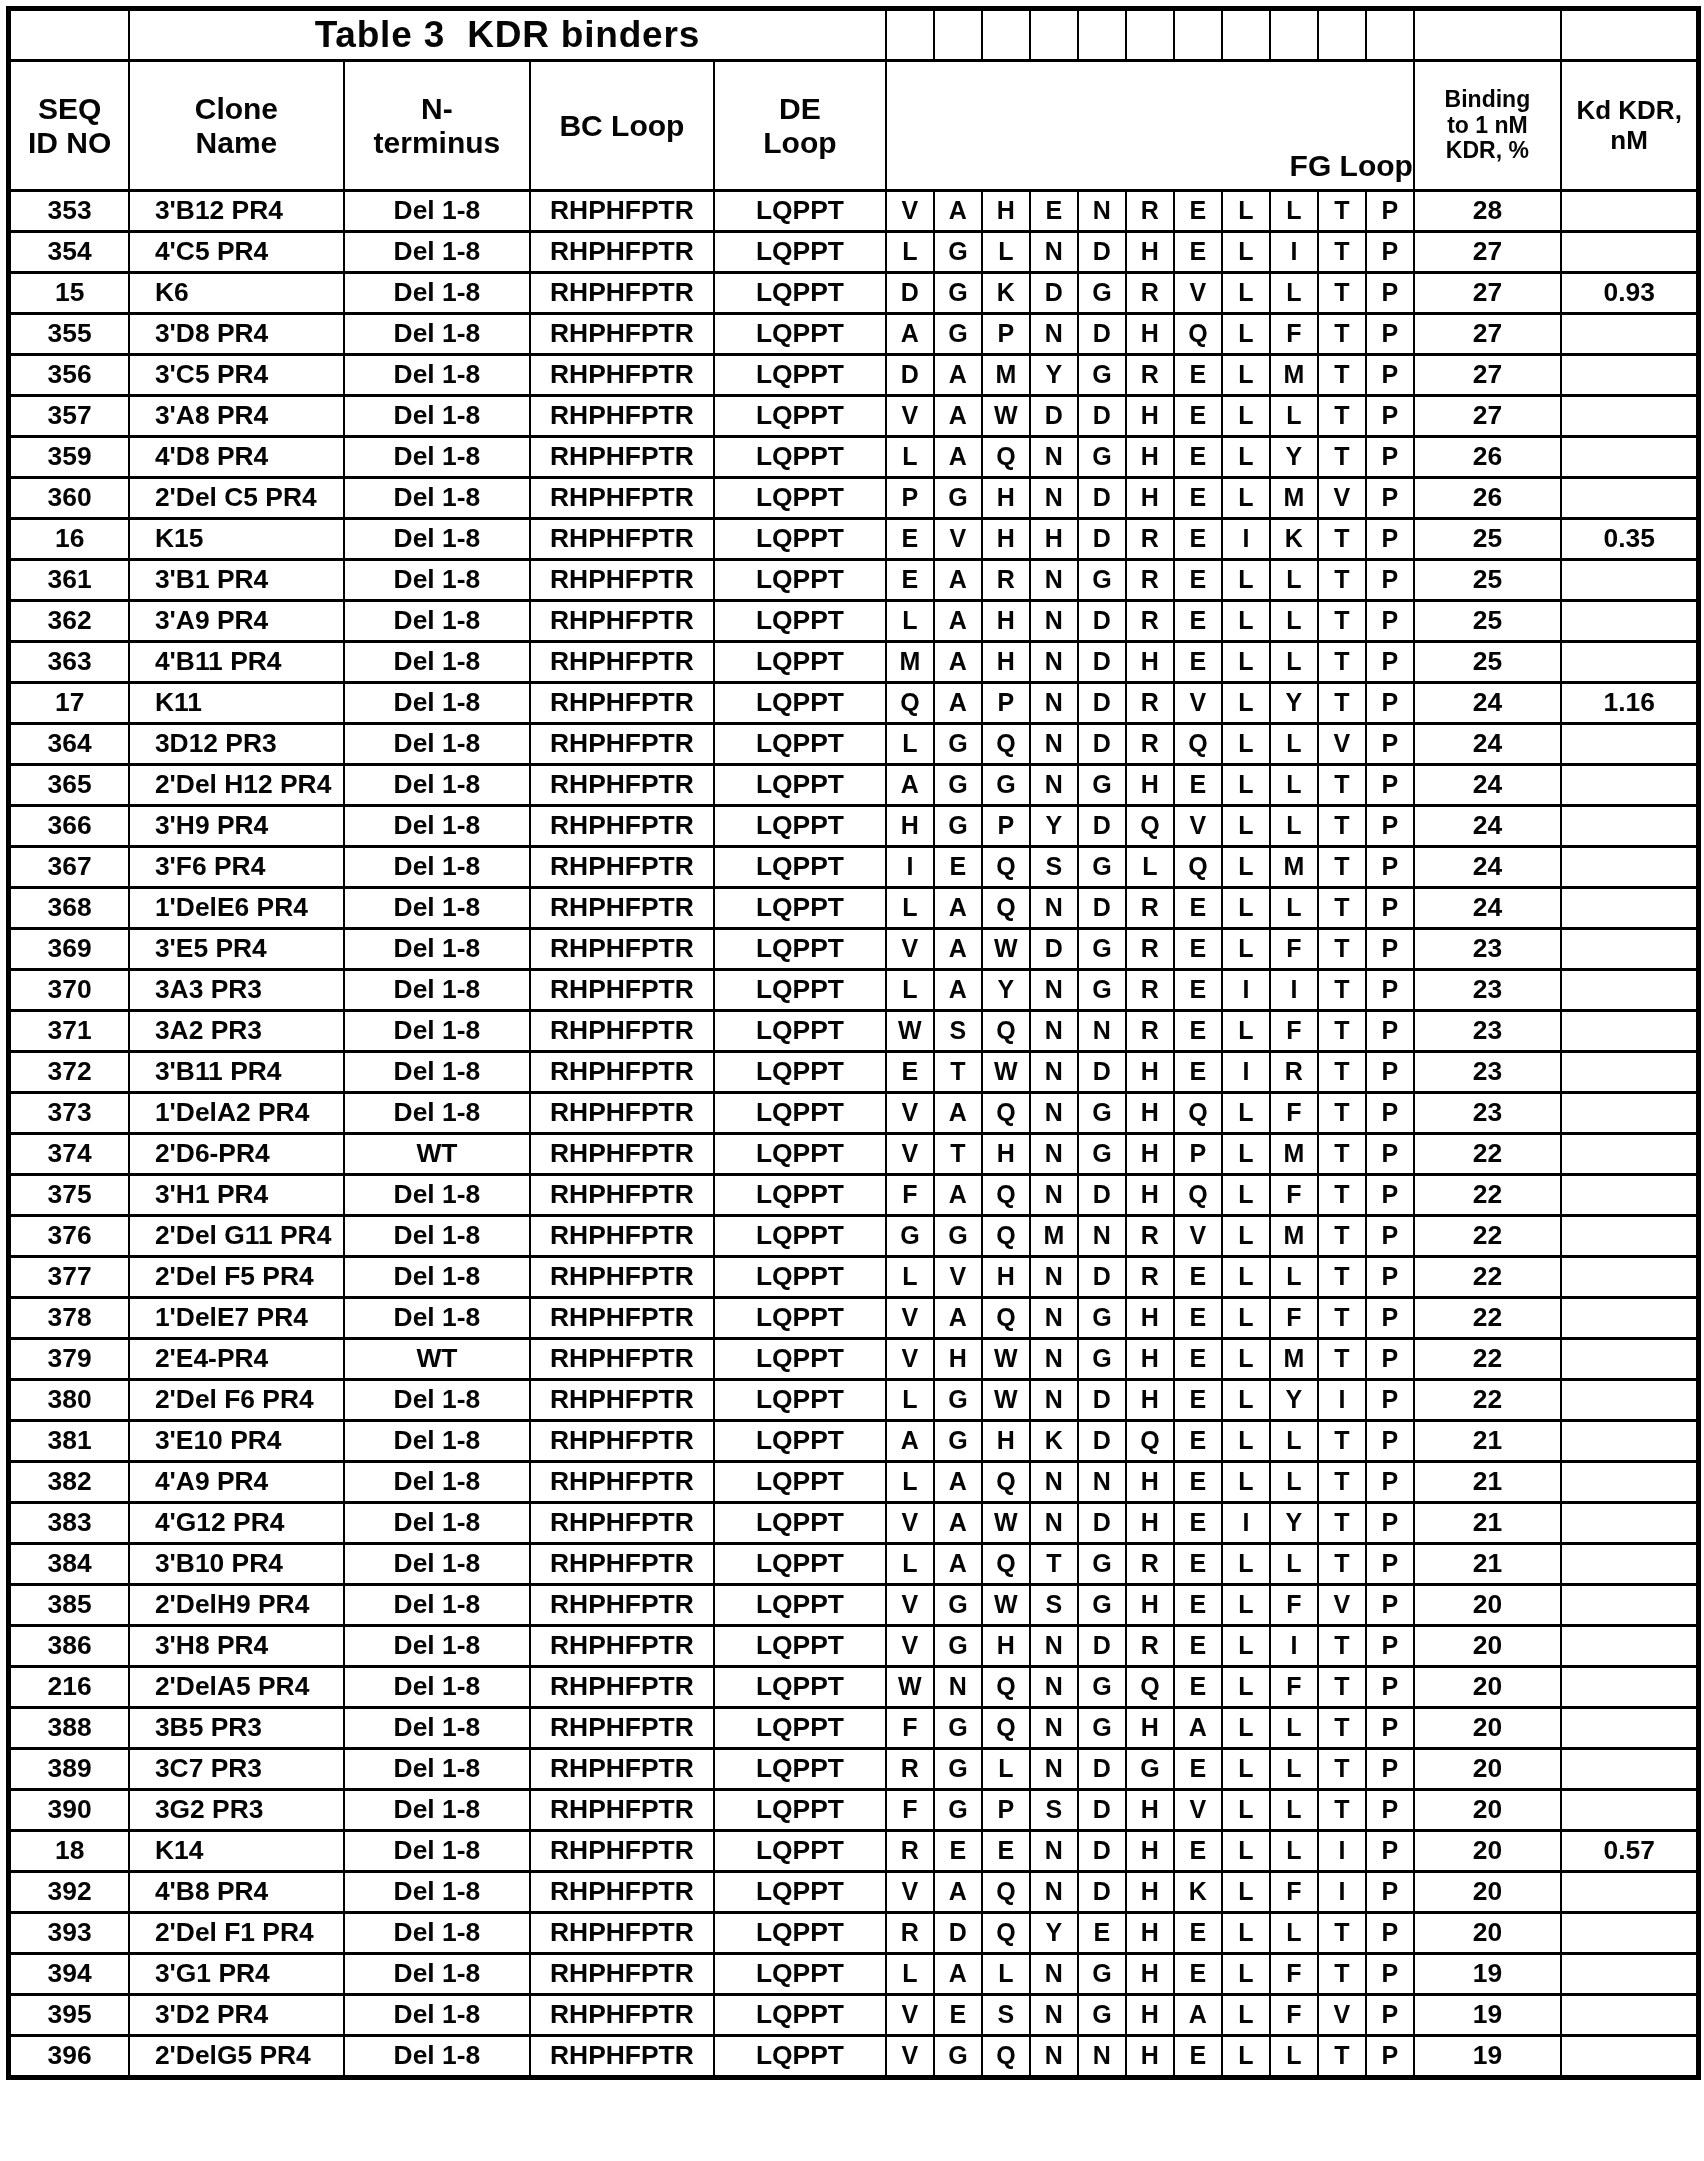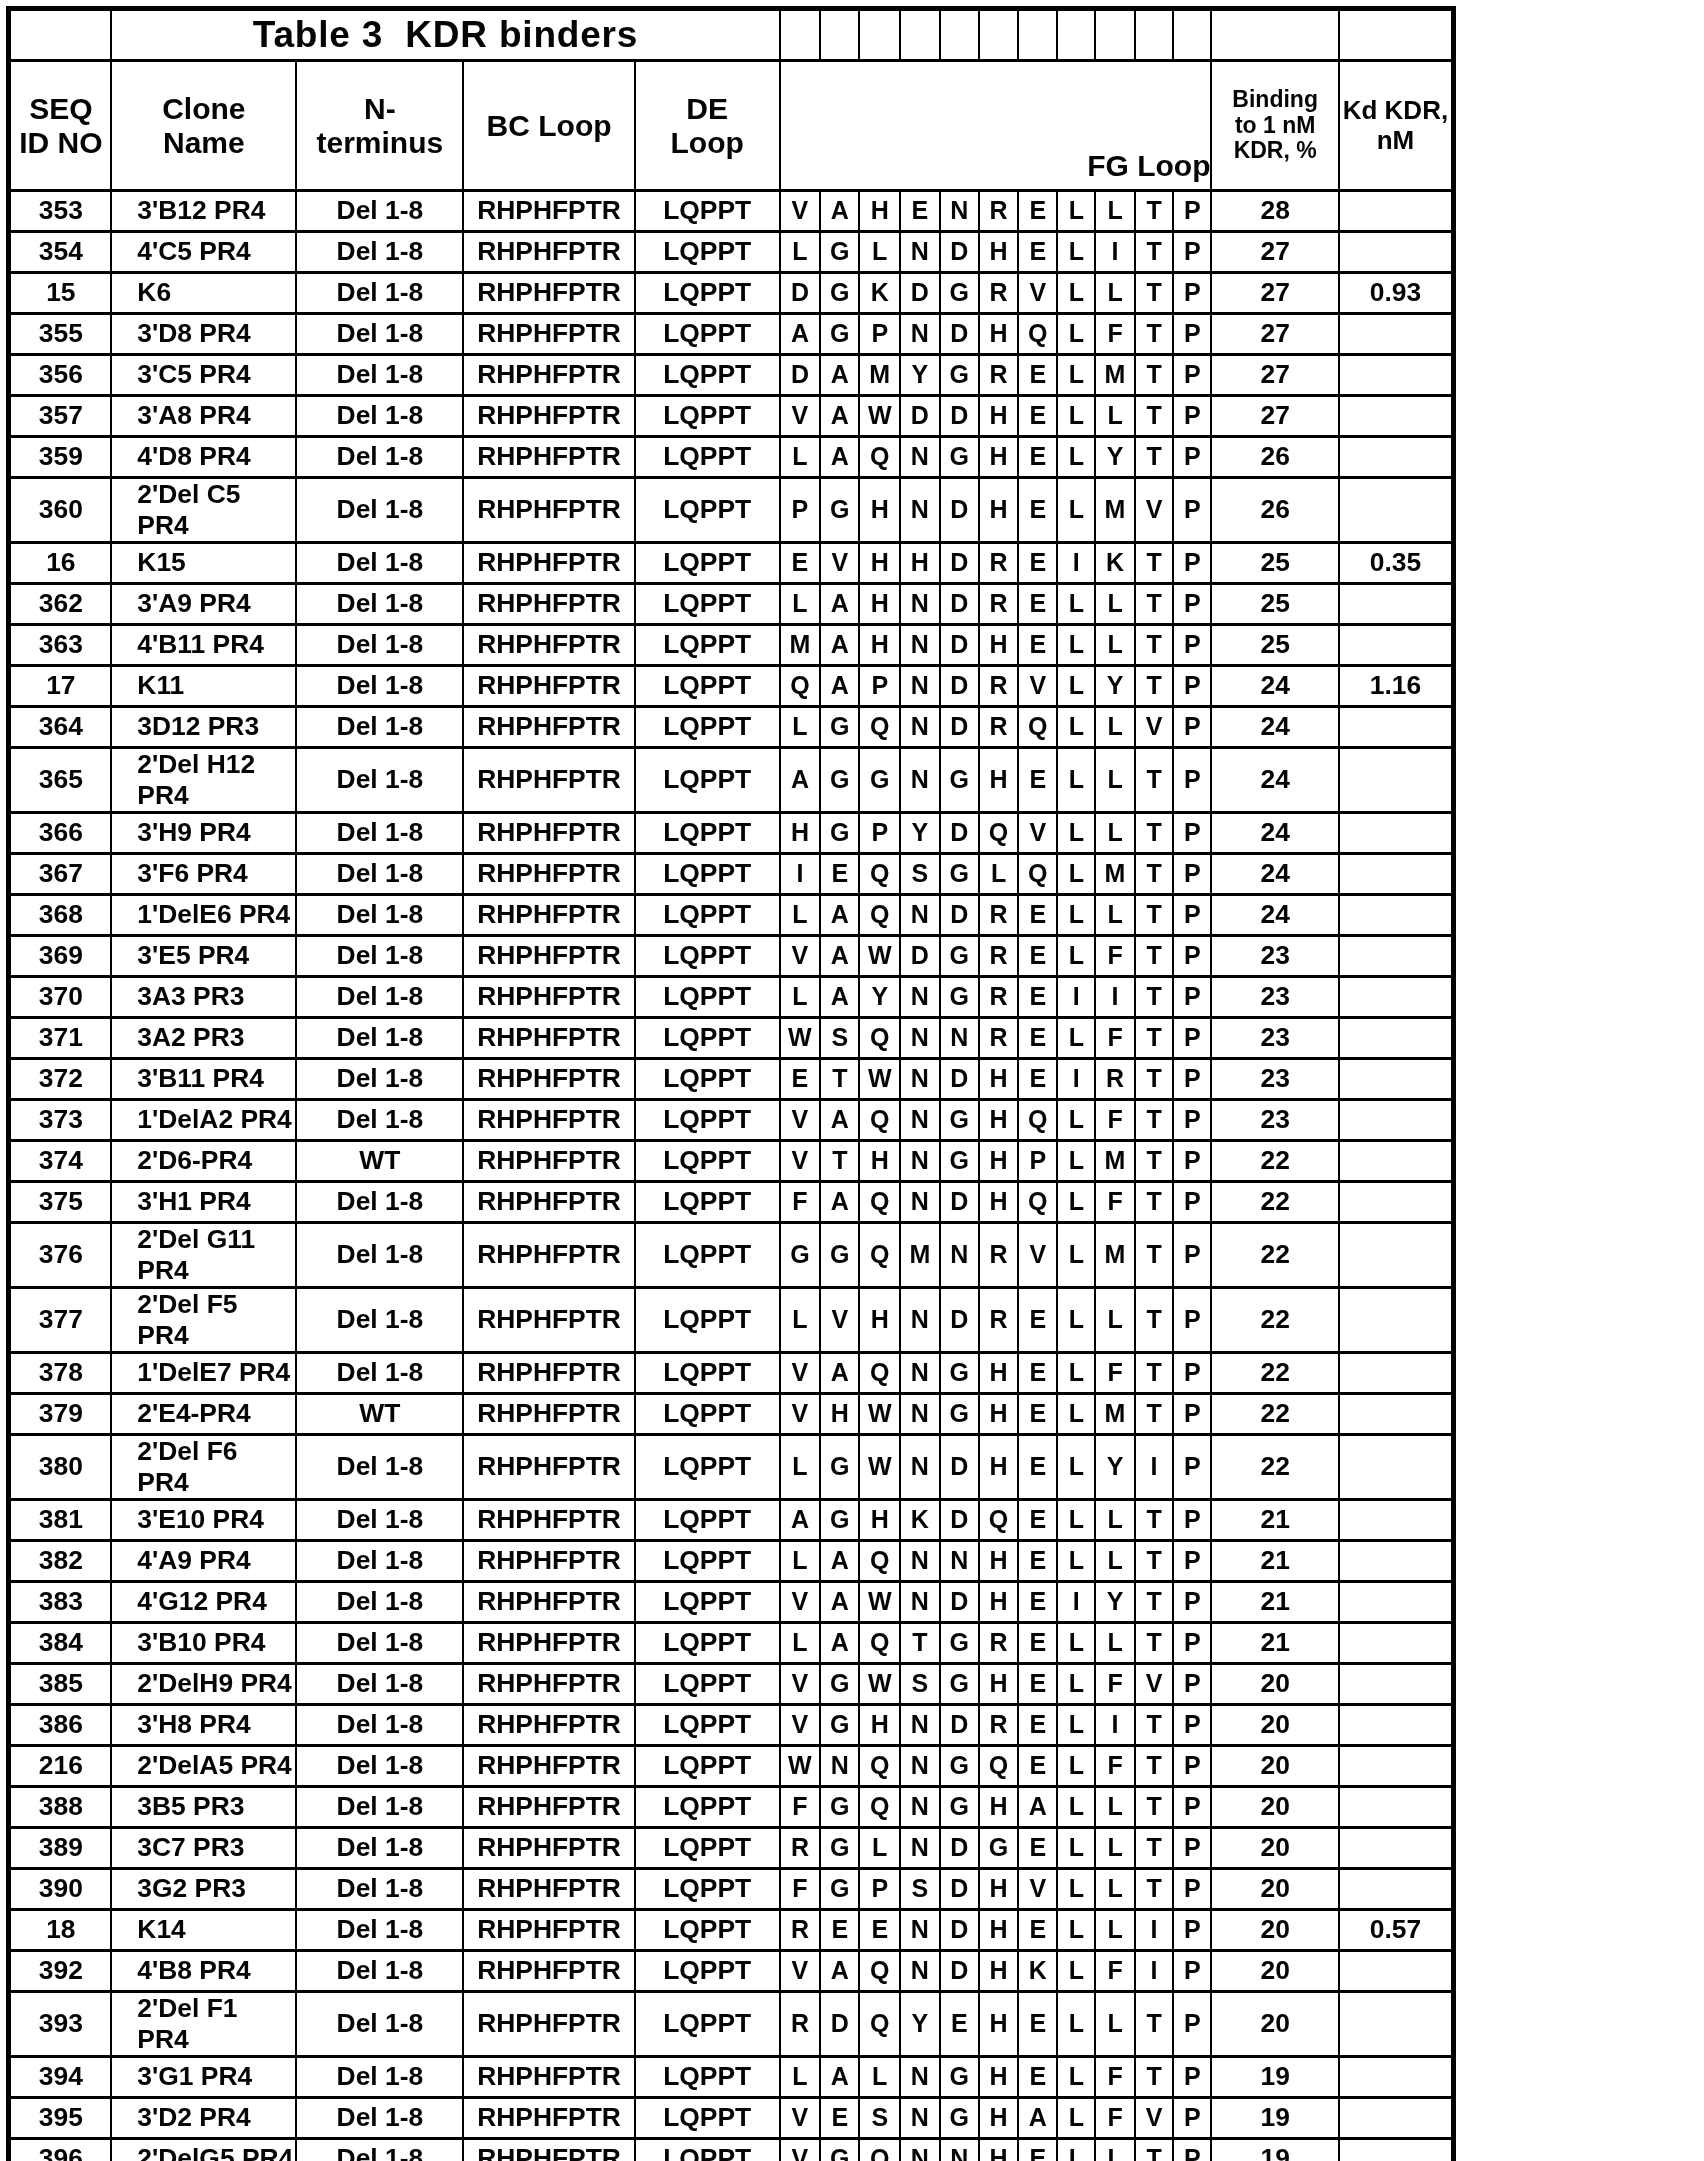--- a/index.html
+++ b/index.html
@@ -1,17 +1,17 @@
 <!DOCTYPE html>
 <html style="font-size:13px"><head>
 <meta charset="utf-8">
 <style>
   html,body{margin:0;padding:0;background:#ffffff;}
   .page{
-    width:1456px;height:2161px;background:#fff;position:relative;overflow:hidden;
+    width:1704px;height:2161px;background:#fff;position:relative;overflow:hidden;
     font-family:"Liberation Sans",sans-serif;font-weight:bold;color:#050505;
   }
   table.doc{
     border-collapse:collapse;position:absolute;left:6.4px;top:6.4px;
     table-layout:fixed;border:5.6px solid #000;
   }
   td{
     border-left:2.4px solid #000;border-right:2.4px solid #000;
     border-top:3.2px solid #000;border-bottom:3.2px solid #000;
     padding:0;text-align:center;vertical-align:middle;overflow:hidden;
@@ -261,20 +261,40 @@
           <td class="c-fg">R</td>
           <td class="c-fg">E</td>
           <td class="c-fg">I</td>
           <td class="c-fg">K</td>
           <td class="c-fg">T</td>
           <td class="c-fg">P</td>
           <td class="c-bind">25</td>
           <td class="c-kd">0.35</td>
         </tr>
         <tr>
+          <td class="c-seq">361</td>
+          <td class="c-clone">3'B1 PR4</td>
+          <td class="c-nterm">Del 1-8</td>
+          <td class="c-bc">RHPHFPTR</td>
+          <td class="c-de">LQPPT</td>
+          <td class="c-fg">E</td>
+          <td class="c-fg">A</td>
+          <td class="c-fg">R</td>
+          <td class="c-fg">N</td>
+          <td class="c-fg">G</td>
+          <td class="c-fg">R</td>
+          <td class="c-fg">E</td>
+          <td class="c-fg">L</td>
+          <td class="c-fg">L</td>
+          <td class="c-fg">T</td>
+          <td class="c-fg">P</td>
+          <td class="c-bind">25</td>
+          <td class="c-kd"></td>
+        </tr>
+        <tr>
           <td class="c-seq">362</td>
           <td class="c-clone">3'A9 PR4</td>
           <td class="c-nterm">Del 1-8</td>
           <td class="c-bc">RHPHFPTR</td>
           <td class="c-de">LQPPT</td>
           <td class="c-fg">L</td>
           <td class="c-fg">A</td>
           <td class="c-fg">H</td>
           <td class="c-fg">N</td>
           <td class="c-fg">D</td>

